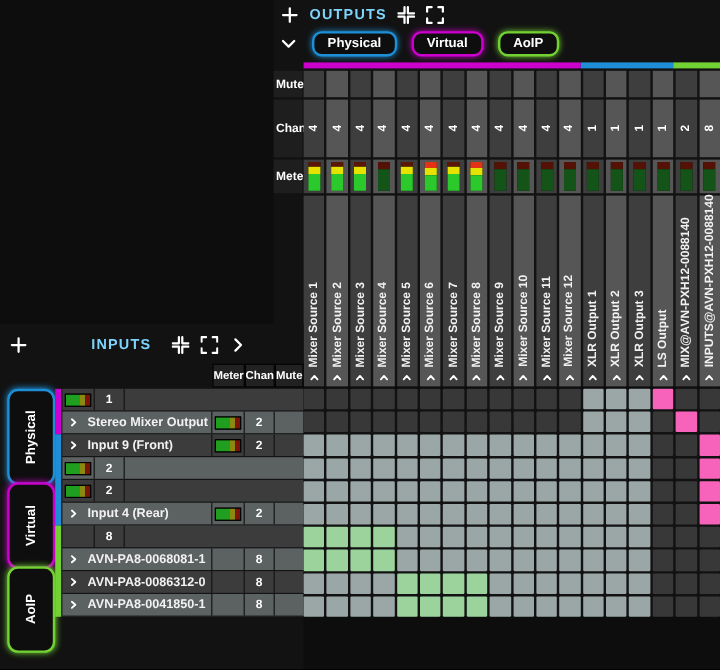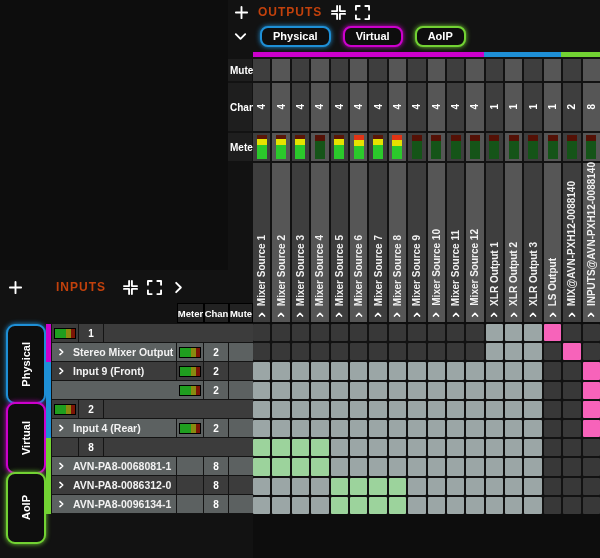--- a/index.html
+++ b/index.html
@@ -1,20 +1,20 @@
 <!DOCTYPE html>
 <html><head>
 <meta charset="utf-8">
 <style>
   html,body{margin:0;padding:0;background:#000;}
   .canvas{position:relative;width:600px;height:558px;background:#0d0d0d;overflow:hidden;
           font-family:"Liberation Sans",sans-serif;-webkit-font-smoothing:antialiased;}
   .panel{position:absolute;background:#121212;}
   
-  .phead{display:flex;align-items:center;gap:9px;color:#c2410c;font-size:12px;font-weight:bold;letter-spacing:1px;}
+  .phead{display:flex;align-items:center;gap:9px;color:#7dd3fc;font-size:12px;font-weight:bold;letter-spacing:1px;}
   .icon{display:inline-flex;align-items:center;justify-content:center;}
   .icon svg{stroke:#fff;stroke-width:2;fill:none;stroke-linecap:round;stroke-linejoin:round;}
   .i16 svg{width:15px;height:15px;}
   
   .tabs{display:flex;align-items:center;gap:12px;}
   .tab{background:#0e0e0e;color:#fff;font-size:11px;font-weight:bold;border:2px solid #888;
        border-radius:8px;padding:3px 11px;line-height:1;}
   .vtab{position:absolute;left:6px;width:36px;background:#0e0e0e;border:2px solid #888;border-radius:9px;
         display:flex;align-items:center;justify-content:center;}
   .vtext{writing-mode:vertical-rl;transform:rotate(180deg);white-space:nowrap;}
@@ -36,21 +36,21 @@
   .m-on  .sr{height:4px;background:#5a1708;} .m-on  .sy{height:6px;background:#e6e200;} .m-on  .sg{background:#2bc92b;}
   .m-clip .sr{height:5px;background:#e23414;} .m-clip .sy{height:6px;background:#e6e200;} .m-clip .sg{background:#2bc92b;}
   .m-off .sr{height:6px;background:#541106;} .m-off .sy{height:0;}                      .m-off .sg{background:#155418;}
   .hmeter{width:20px;height:9px;display:flex;border:1px solid #000;background:#101010;}
   .hmeter .hg{width:55%;background:#1f9e1f;} .hmeter .hy{width:27%;background:#8a8a10;} .hmeter .hr{flex:1;background:#7c1505;}
   
   .gbar{position:absolute;display:flex;}
   .gbar>div{height:100%;}
   
   .inrow{flex:1;display:flex;border-bottom:1px solid #141414;box-sizing:border-box;}
-  .r-a{background:#3c3c3c;} .r-b{background:#5c6161;justify-content:flex-end;}
+  .r-a{background:#3c3c3c;} .r-b{background:#5c6161;}
   .inlabel{flex:1;display:flex;align-items:center;gap:7px;padding-left:5px;color:#f2f2f2;
            font-size:10.5px;font-weight:bold;border-right:1px solid #141414;overflow:hidden;white-space:nowrap;}
   .incell{display:flex;align-items:center;justify-content:center;border-right:1px solid #141414;box-sizing:border-box;
           color:#fff;font-size:10px;font-weight:bold;}
   .w-meter{width:27px;} .w-chan{width:25px;} .w-mute{width:24px;border-right:none;}
   .colhead{display:flex;position:absolute;}
   .colhead .hcell{background:#222;border:1px solid #000;box-sizing:border-box;color:#fff;font-size:9.5px;font-weight:bold;
           display:flex;align-items:center;justify-content:center;}
   
   .matrix{position:absolute;left:253px;top:324px;width:347px;height:190px;display:grid;
@@ -495,21 +495,21 @@
       </div>
   </div>
 
   <div class="panel" id="inputs-panel" style="left:0;top:270px;width:253px;height:288px;">
     <div class="phead" style="position:absolute;left:8px;top:6px;height:22px;">
       <span class="icon i16">
         <svg viewBox="0 0 16 16">
             <path d="M8 2v12M2 8h12"></path>
           </svg>
         </span>
-      <span style="margin-left:4px;padding-left:20px;">INPUTS</span>
+      <span style="margin-left:24px;padding-left:20px;">INPUTS</span>
       <span class="icon i16" style="margin-left:8px;">
         <svg viewBox="0 0 16 16">
             <path d="M6.5 1v5.5H1M9.5 1v5.5H15M6.5 15V9.5H1M9.5 15V9.5H15"></path>
           </svg>
         </span>
       <span class="icon i16">
         <svg viewBox="0 0 16 16">
             <path d="M1 5V1h4M11 1h4v4M15 11v4h-4M5 15H1v-4"></path>
           </svg>
         </span>
@@ -663,21 +663,21 @@
           <div class="incell w-chan">8</div>
           <div class="incell w-mute"></div>
         </div>
         <div class="inrow r-b">
           <div class="inlabel">
             <span class="icon">
               <svg viewBox="0 0 14 14" width="9" height="10" style="stroke:#fff;stroke-width:2.4;fill:none;stroke-linecap:round;stroke-linejoin:round;">
                 <path d="M4.5 3l4.5 4-4.5 4"></path>
               </svg>
             </span>
-            <span>AVN-PA8-0096134-1</span>
+            <span>AVN-PA8-0041850-1</span>
           </div>
           <div class="incell w-meter"></div>
           <div class="incell w-chan">8</div>
           <div class="incell w-mute"></div>
         </div>
       </div>
   </div>
 
   <div class="matrix" id="matrix">
       <div class="mx md"></div>

